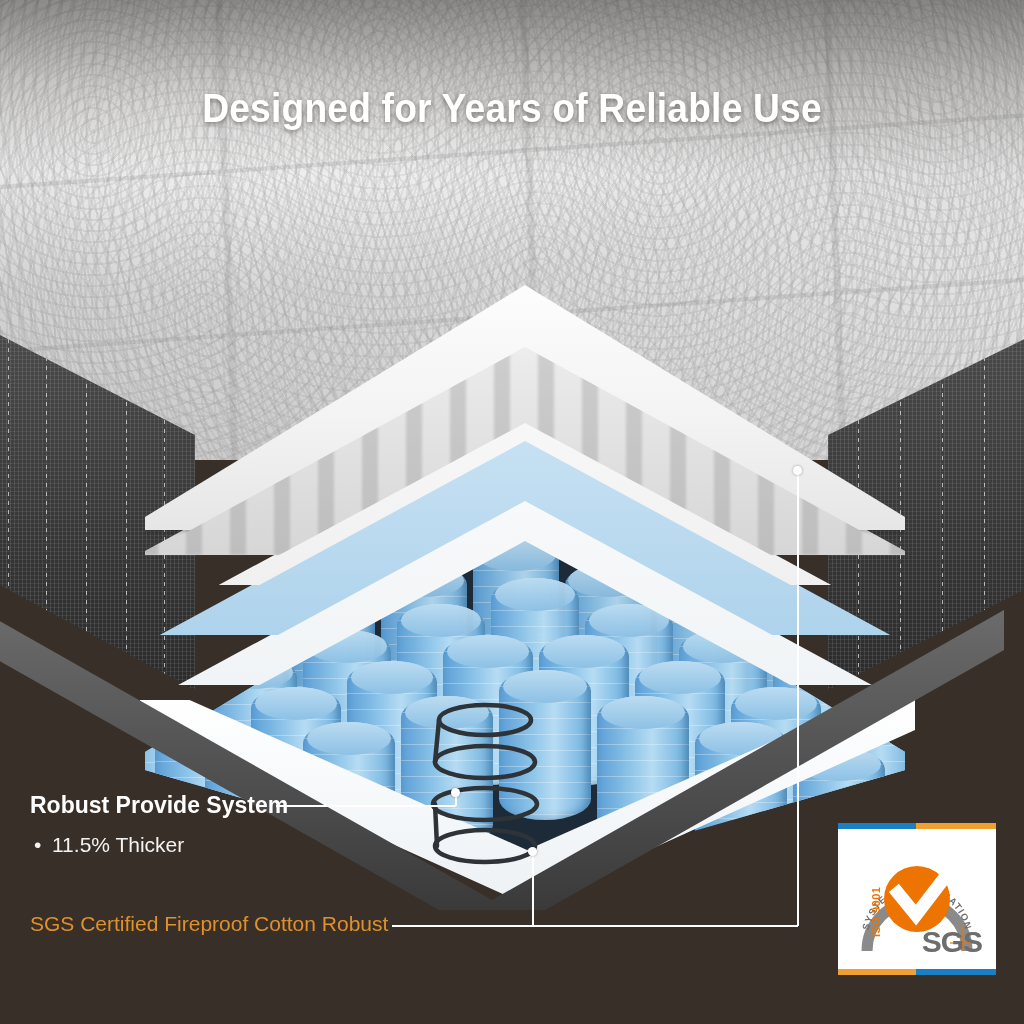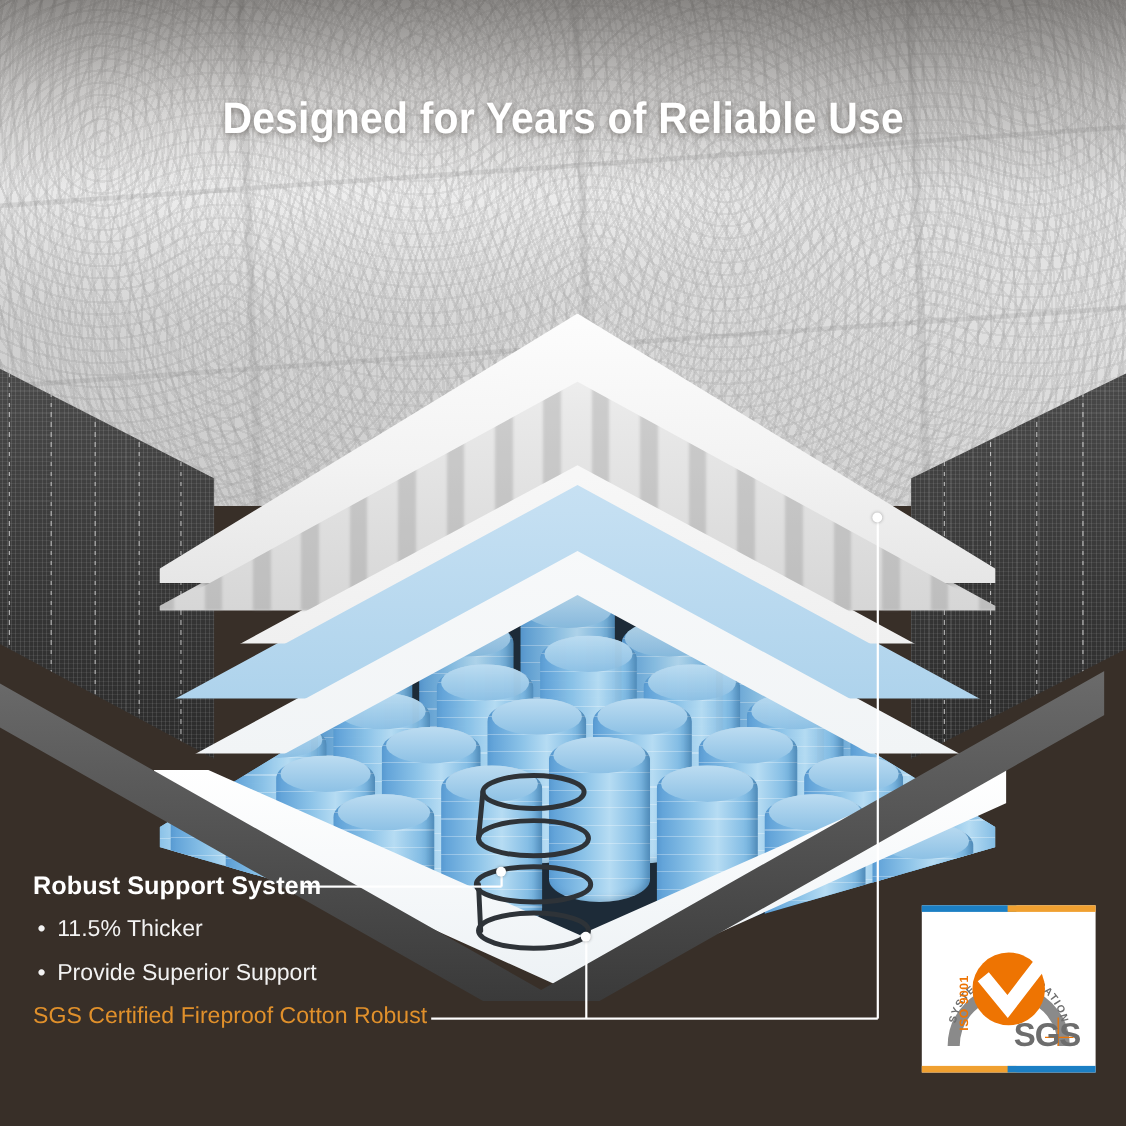--- a/index.html
+++ b/index.html
@@ -307,27 +307,24 @@
     <div class="lead lead-v" style="left:455px;top:792px;height:14px;"></div>
     <div class="lead-dot" style="left:451px;top:788px;"></div>
 
     <div class="lead lead-h" style="left:392px;top:925px;width:406px;"></div>
     <div class="lead lead-v" style="left:532px;top:851px;height:75px;"></div>
     <div class="lead-dot" style="left:528px;top:847px;"></div>
 
     <div class="lead lead-v" style="left:797px;top:470px;height:456px;"></div>
     <div class="lead-dot" style="left:793px;top:466px;"></div>
 
-    <div class="headline">Robust Support System</div>
+    <div class="headline">Robust Provide System</div>
 
     <div class="bullet" id="bullet-0">
       <span class="dot">•</span><span>11.5% Thicker</span>
-    </div>
-    <div class="bullet" id="bullet-1">
-      <span class="dot">•</span><span>Provide Superior Support</span>
     </div>
 
     <div class="sgs-label">SGS Certified Fireproof Cotton Robust</div>
   </div>
 
   <div class="badge">
     <div class="badge-accent" style="left:0;top:0;width:86px;background:#1B7FC4;"></div>
     <div class="badge-accent" style="left:78px;top:0;width:80px;background:#F0A030;"></div>
     <div class="badge-accent" style="left:0;bottom:0;width:86px;background:#F0A030;"></div>
     <div class="badge-accent" style="left:78px;bottom:0;width:80px;background:#1B7FC4;"></div>

